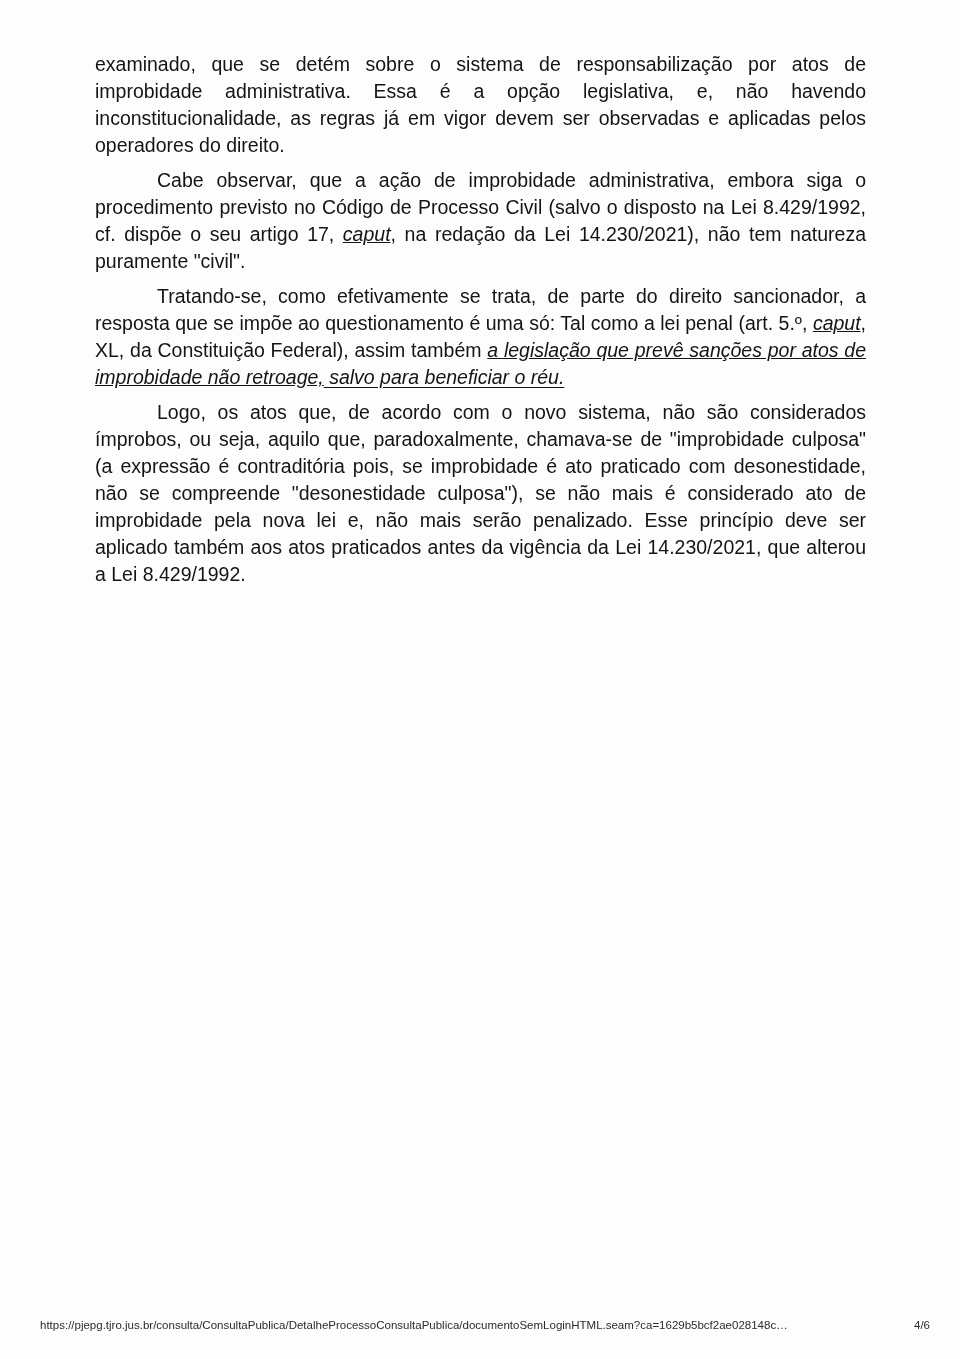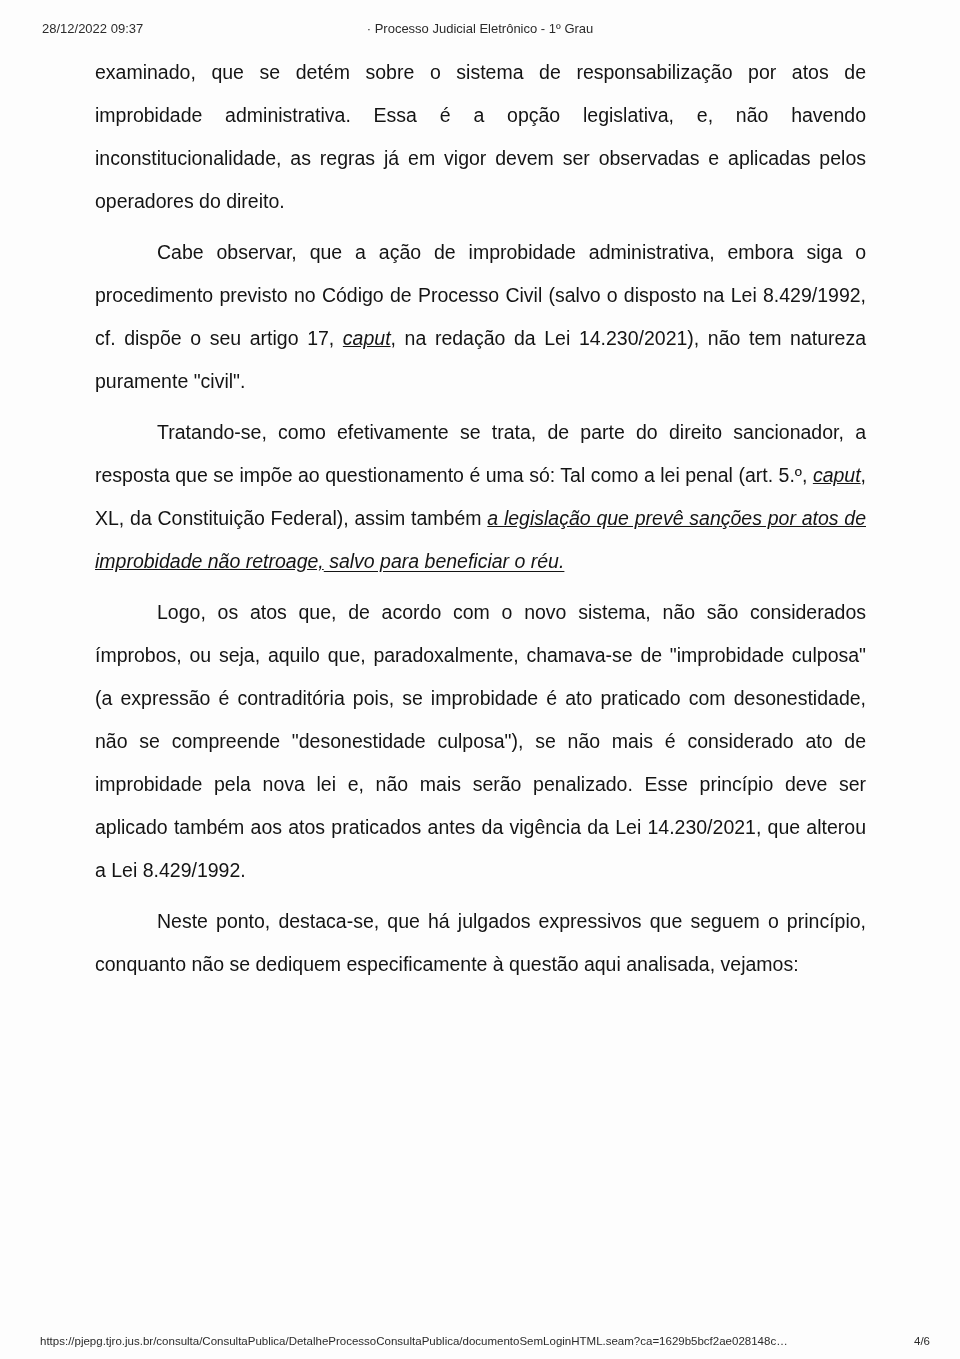--- a/index.html
+++ b/index.html
@@ -42,38 +42,38 @@
   }
   
   .doc-body {
     position: absolute;
     top: 51px;
     left: 95px;
     width: 771px;
   }
   .para {
     font-size: 19.5px;
-    line-height: 43px;
+    line-height: 27px;
     text-align: justify;
     text-indent: 62px;
     margin-bottom: 8px;
     color: #141414;
   }
   .para.no-indent { text-indent: 0; }
   .run-normal { font-style: normal; }
   .run-italic { font-style: italic; text-decoration: underline; }
   .run-italic-underline {
     font-style: italic;
     text-decoration: underline;
     text-underline-offset: 3px;
   }
   
   .print-footer {
     position: absolute;
-    bottom: 8px;
+    bottom: 24px;
     left: 0;
     width: 100%;
     height: 16px;
     font-size: 11.5px;
     color: #2b2b2b;
   }
   .print-footer .footer-url {
     position: absolute;
     left: 40px;
     top: 0;
@@ -85,31 +85,26 @@
     top: 0;
     white-space: nowrap;
     margin-left: 32px;
   }
 </style>
 </head>
 <body>
 
 <div class="page">
 
-  <div class="print-header">
-    <span class="datetime">28/12/2022 09:37</span>
-    <span class="doc-title">· Processo Judicial Eletrônico - 1º Grau</span>
-  </div>
 
   <div class="doc-body">
       <p class="para no-indent"><span class="run-normal">examinado, que se detém sobre o sistema de responsabilização por atos de improbidade administrativa. Essa é a opção legislativa, e, não havendo inconstitucionalidade, as regras já em vigor devem ser observadas e aplicadas pelos operadores do direito.</span></p>
       <p class="para"><span class="run-normal">Cabe observar, que a ação de improbidade administrativa, embora siga o procedimento previsto no Código de Processo Civil (salvo o disposto na Lei 8.429/1992, cf. dispõe o seu artigo 17, </span><span class="run-italic">caput</span><span class="run-normal">, na redação da Lei 14.230/2021), não tem natureza puramente "civil".</span></p>
       <p class="para"><span class="run-normal">Tratando-se, como efetivamente se trata, de parte do direito sancionador, a resposta que se impõe ao questionamento é uma só: Tal como a lei penal (art. 5.º, </span><span class="run-italic">caput</span><span class="run-normal">, XL, da Constituição Federal), assim também </span><span class="run-italic">a legislação que prevê sanções por atos de improbidade não retroage,</span><span class="run-italic-underline"> salvo para beneficiar o réu.</span></p>
       <p class="para"><span class="run-normal">Logo, os atos que, de acordo com o novo sistema, não são considerados ímprobos, ou seja, aquilo que, paradoxalmente, chamava-se de "improbidade culposa" (a expressão é contraditória pois, se improbidade é ato praticado com desonestidade, não se compreende "desonestidade culposa"), se não mais é considerado ato de improbidade pela nova lei e, não mais serão penalizado. Esse princípio deve ser aplicado também aos atos praticados antes da vigência da Lei 14.230/2021, que alterou a Lei 8.429/1992.</span></p>
-      <p class="para"><span class="run-normal">Neste ponto, destaca-se, que há julgados expressivos que seguem o princípio, conquanto não se dediquem especificamente à questão aqui analisada, vejamos:</span></p>
     </div>
 
   <div class="print-footer">
     <span class="footer-url">https://pjepg.tjro.jus.br/consulta/ConsultaPublica/DetalheProcessoConsultaPublica/documentoSemLoginHTML.seam?ca=1629b5bcf2ae028148c…</span>
     <span class="footer-page">4/6</span>
   </div>
 
 </div>
 
 </body></html>

